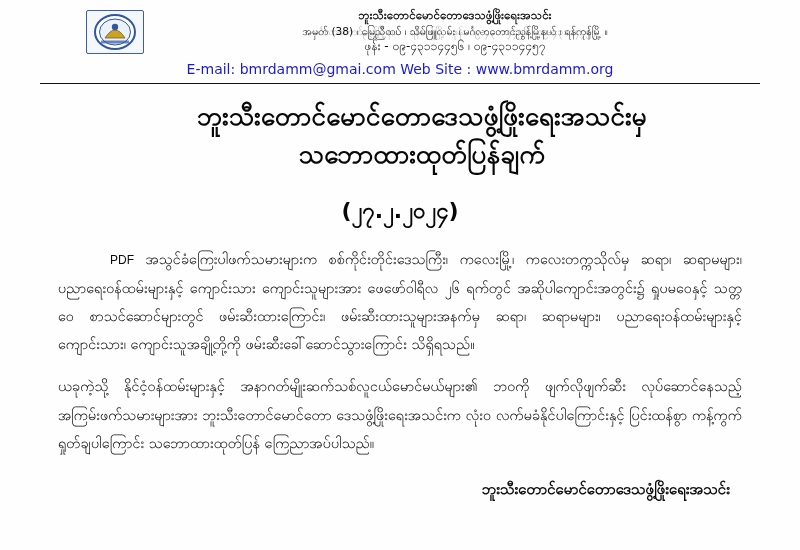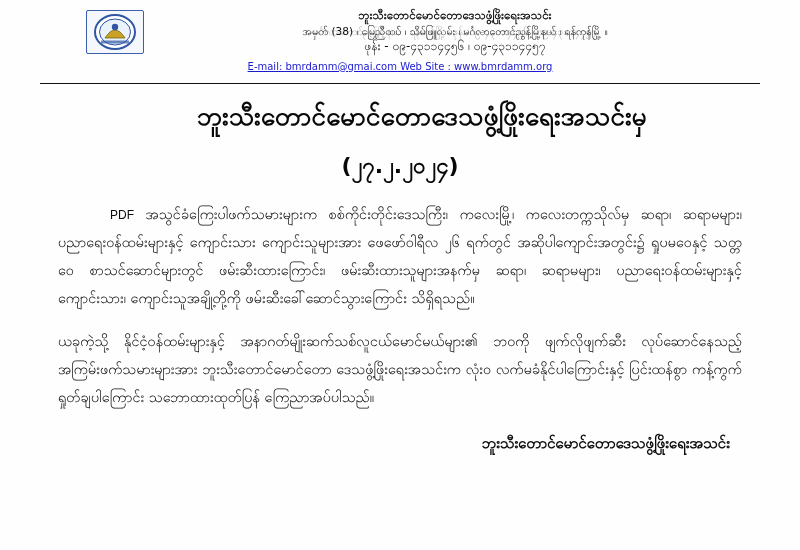--- a/index.html
+++ b/index.html
@@ -76,44 +76,43 @@
     top: 1px;
     color: rgba(20,20,20,0.35);
     font-size: 10px;
     white-space: nowrap;
     pointer-events: none;
     text-align: center;
   }
   .lh-email {
     margin-top: 6px;
     text-align: center;
-    font-size: 10px;
+    font-size: 14px;
     color: #1a1ad0;
-    text-decoration: underline;
   }
   .lh-rule {
     margin: 5px 40px 0 40px;
     border-top: 1.2px solid #111;
   }
 
   
   .title-block {
     margin-top: 14px;
     text-align: center;
     line-height: 1.45;
   }
   .title-line {
     font-size: 26px;
     font-weight: bold;
     color: #080808;
     letter-spacing: 0.3px;
     margin-left: 44px;
   }
   .title-date {
-    margin-top: 14px;
+    margin-top: 22px;
     font-size: 22px;
     font-weight: bold;
     color: #080808;
   }
 
   
   .body-block {
     margin: 18px 58px 0 58px;
     font-size: 14.5px;
     line-height: 1.95;
@@ -162,20 +161,21 @@
       <div class="lh-line3">ဖုန်း - ၀၉-၄၃၁၁၄၄၅၆ ၊ ၀၉-၄၃၁၁၄၄၅၇</div>
     </div>
 
     <div class="lh-email">E-mail: bmrdamm@gmai.com Web Site : www.bmrdamm.org</div>
   </div>
 
   <div class="lh-rule"></div>
 
   <div class="title-block">
     <div class="title-line">ဘူးသီးတောင်မောင်တောဒေသဖွံ့ဖြိုးရေးအသင်းမှ</div>
+    <div class="title-line">သဘောထားထုတ်ပြန်ချက်</div>
     <div class="title-date">(၂၇.၂.၂၀၂၄)</div>
   </div>
 
   <div class="body-block">
     <p class="para first">
       <span class="indent"></span><span class="latin">PDF</span>
       <span>အသွင်ခံကြေးပါဖက်သမားများက စစ်ကိုင်းတိုင်းဒေသကြီး၊ ကလေးမြို့၊ ကလေးတက္ကသိုလ်မှ ဆရာ၊ ဆရာမများ၊ ပညာရေးဝန်ထမ်းများနှင့် ကျောင်းသား ကျောင်းသူများအား ဖေဖော်ဝါရီလ ၂၆ ရက်တွင် အဆိုပါကျောင်းအတွင်း၌ ရှုပမဝေနှင့် သတ္တဝေ စာသင်ဆောင်များတွင် ဖမ်းဆီးထားကြောင်း၊ ဖမ်းဆီးထားသူများအနက်မှ ဆရာ၊ ဆရာမများ၊ ပညာရေးဝန်ထမ်းများနှင့် ကျောင်းသား၊ ကျောင်းသူအချို့တို့ကို ဖမ်းဆီးခေါ်ဆောင်သွားကြောင်း သိရှိရသည်။</span>
     </p>
     <p class="para">
       <span>ယခုကဲ့သို့ နိုင်ငံ့ဝန်ထမ်းများနှင့် အနာဂတ်မျိုးဆက်သစ်လူငယ်မောင်မယ်များ၏ ဘဝကို ဖျက်လိုဖျက်ဆီး လုပ်ဆောင်နေသည့် အကြမ်းဖက်သမားများအား ဘူးသီးတောင်မောင်တော ဒေသဖွံ့ဖြိုးရေးအသင်းက လုံးဝ လက်မခံနိုင်ပါကြောင်းနှင့် ပြင်းထန်စွာ ကန့်ကွက်ရှုတ်ချပါကြောင်း သဘောထားထုတ်ပြန် ကြေညာအပ်ပါသည်။</span>

